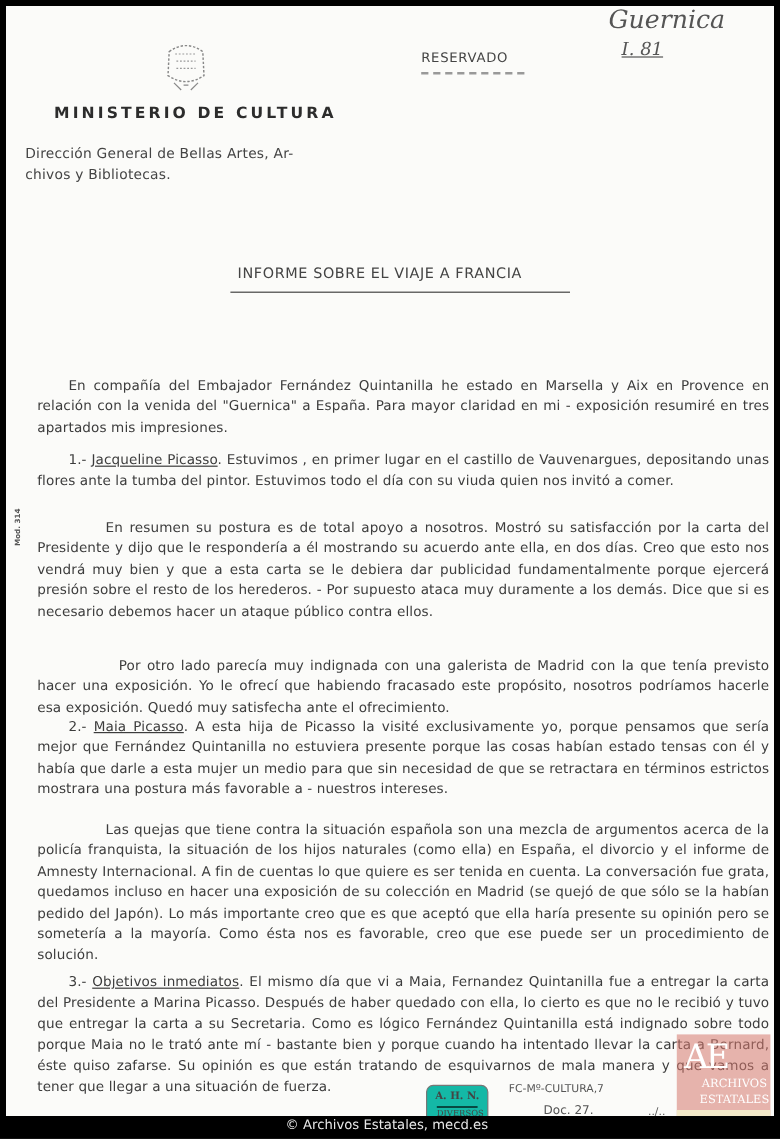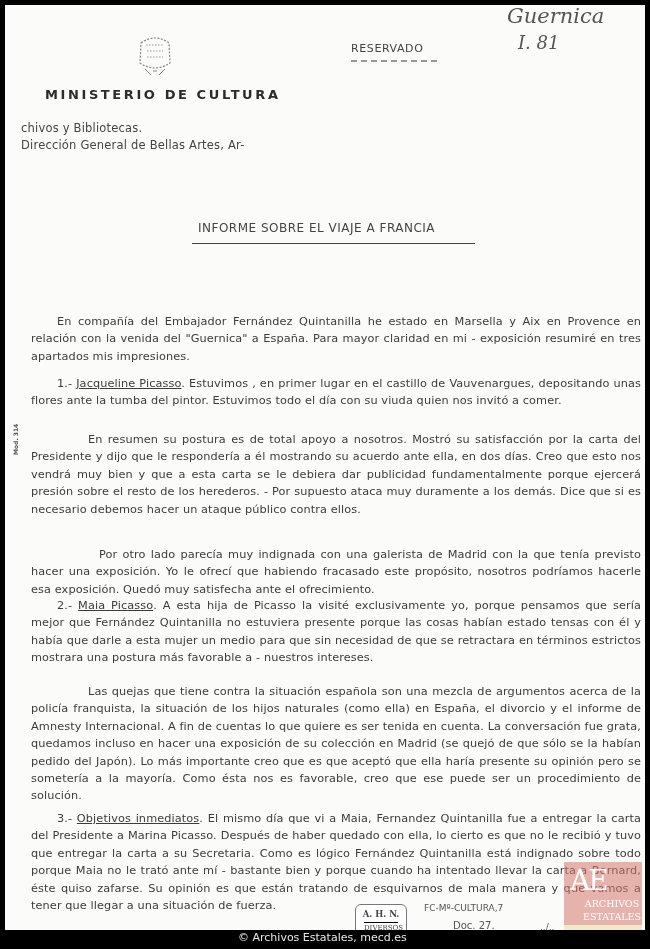--- a/index.html
+++ b/index.html
@@ -30,21 +30,21 @@
   .reservado {
     position:absolute; left:351px; top:42px; font-size:11px; letter-spacing:0.6px; color:#444;
   }
   .reservado-line {
     position:absolute; left:351px; top:60px; width:86px; border-top:2px dashed #999;
   }
   .handwriting {
     position:absolute; font-family:"DejaVu Serif", serif; font-style:italic; color:#555;
   }
   .hw1 { left:507px; top:4px; font-size:21px; }
-  .hw2 { left:518px; top:32px; font-size:18px; }
+  .hw2 { left:518px; top:32px; font-size:15px;text-decoration:underline; }
   .title {
     position:absolute; left:198px; top:221px; font-size:12px; color:#444; letter-spacing:0.5px;
     white-space:nowrap;
   }
   .title-line { position:absolute; left:192px; top:243px; width:283px; border-top:1px solid #444; }
   .body {
     position:absolute; left:31px; width:610px; font-size:11.3px; line-height:17.4px; color:#3c3c3c;
     text-align:justify; letter-spacing:0.1px;
   }
   .body p { margin:0; }
@@ -52,21 +52,21 @@
   .indent2 { text-indent:57px; }
   .indent3 { text-indent:68px; }
   .u { text-decoration:underline; }
   .side-mod {
     position:absolute; left:12px; top:455px; font-size:6px; color:#555;
     transform:rotate(-90deg); transform-origin:left top; white-space:nowrap; font-weight:bold;
   }
   .stamp {
     position:absolute; left:355px; top:904px; width:50px; height:30px; border:1px solid #777;
     border-radius:6px; font-family:"DejaVu Serif", serif; font-size:8.5px; text-align:center; color:#444;
-    background:#ffffff;
+    background:#14b8a6;
   }
   .stamp .l1 { margin-top:4px; font-weight:bold; }
   .stamp .l2 { border-top:1px solid #000000; margin:3px 8px 0; padding-top:1px; font-size:7px; }
   .hw-ref { position:absolute; font-family:"DejaVu Sans", sans-serif; color:#555; font-size:9px; white-space:nowrap; }
   .ref1 { left:424px; top:903px; }
   .ref2 { left:453px; top:920px; font-size:10px; }
   .ref3 { left:540px; top:922px; }
   .ae-logo {
     position:absolute; left:564px; top:862px; width:78px; height:70px; background:rgba(214,120,110,0.55);
   }
@@ -86,22 +86,22 @@
 <div class="page"></div>
 
 <svg class="emblem" viewBox="0 0 36 44">
   <path d="M4 10 Q18 0 32 10 L33 30 Q18 40 3 30 Z" fill="none" stroke="#888" stroke-width="1.2" stroke-dasharray="2 1.5"></path>
   <path d="M9 12 L27 12 M10 18 L26 18 M10 24 L26 24" stroke="#999" stroke-width="1" stroke-dasharray="1.5 1.5"></path>
   <path d="M8 36 L14 42 M28 36 L22 42 M16 38 L20 38" stroke="#888" stroke-width="1"></path>
 </svg>
 
 <div class="ministry">MINISTERIO DE CULTURA</div>
 <div class="direccion">
+  <div>Dirección General de Bellas Artes, Ar-</div>
   <div>chivos y Bibliotecas.</div>
-  <div>Dirección General de Bellas Artes, Ar-</div>
 </div>
 
 <div class="reservado">RESERVADO</div>
 <div class="reservado-line"></div>
 
 <div class="handwriting hw1">Guernica</div>
 <div class="handwriting hw2">I. 81</div>
 
 <div class="title">INFORME SOBRE EL VIAJE A FRANCIA</div>
 <div class="title-line"></div>

